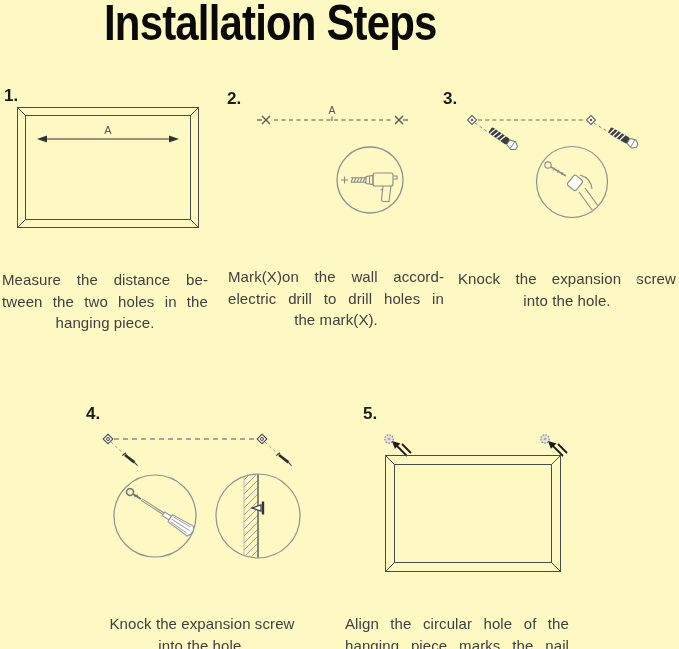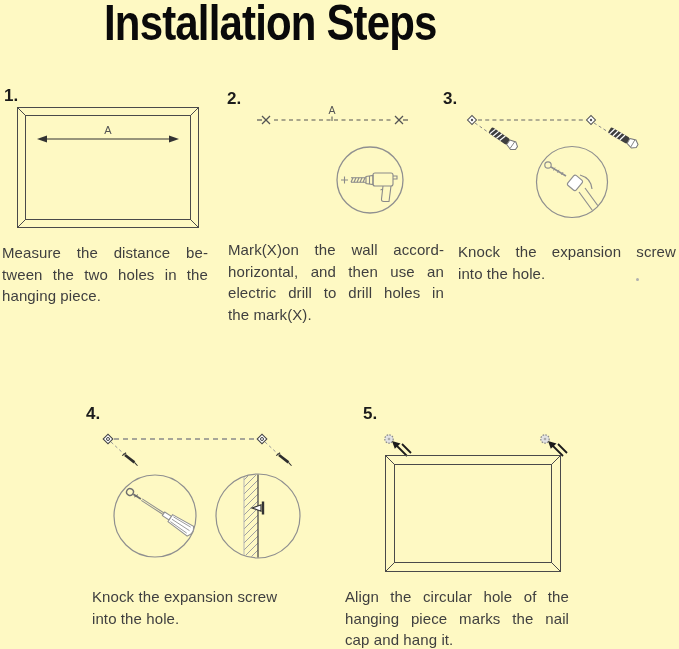--- a/index.html
+++ b/index.html
@@ -2,23 +2,23 @@
 <html><head>
 <meta charset="utf-8">
 <style>
   html,body{margin:0;padding:0;background:#ffffff;}
   #page{position:relative;width:679px;height:649px;background:#fef9c3;overflow:hidden;
         font-family:"Liberation Sans",sans-serif;}
   .title{position:absolute;left:104px;top:-2px;font-size:50px;line-height:50px;
          font-weight:bold;color:#0a0a0a;letter-spacing:-1px;white-space:nowrap;
          transform:scaleX(0.84);transform-origin:0 0;}
   .stepnum{position:absolute;font-size:17px;font-weight:bold;color:#1c1c1c;}
-  .caption{position:absolute;font-size:15px;line-height:21.5px;color:#3f3f3f;letter-spacing:0.1px;}
+  .caption{position:absolute;font-size:15px;line-height:21.5px;color:#3f3f3f;letter-spacing:0.1px;margin-top:27px;}
   .caption .jl{text-align:justify;text-align-last:justify;}
-  .caption .ll{text-align:left;}
+  .caption .ll{text-align:center;}
   svg{position:absolute;display:block;}
   .speck{position:absolute;width:3px;height:3px;border-radius:50%;background:#b0b0b0;}
 </style>
 </head>
 <body>
 
 <div id="page">
 
   <div class="title">Installation Steps</div>
 
@@ -73,21 +73,20 @@
       <line x1="33.5" y1="30" x2="33.5" y2="38"></line>
       <rect x="37" y="27" width="20" height="13" rx="2"></rect>
       <path d="M57,30 h4 v3 h-4"></path>
       <path d="M47,40 L45.5,53 q-0.3,2.5 2.2,2.5 L53,55.5 L55,40"></path>
       <path d="M47,43 l-2.5,1"></path>
     </g>
   </svg>
 
   <div class="caption" style="left:228px;top:239px;width:216px;">
     <div class="jl">Mark(X)on the wall accord-</div>
-    <div class="jl">horizontal, and then use an</div>
     <div class="jl">electric drill to drill holes in</div>
     <div class="ll">the mark(X).</div>
   </div>
 
   <div class="stepnum" style="left:443px;top:89px;">3.</div>
 
   <svg style="left:455px;top:106px;" width="210" height="124" viewBox="0 0 210 124">
     <defs>
         <clipPath id="hc">
           <circle cx="117" cy="76" r="35"></circle>

